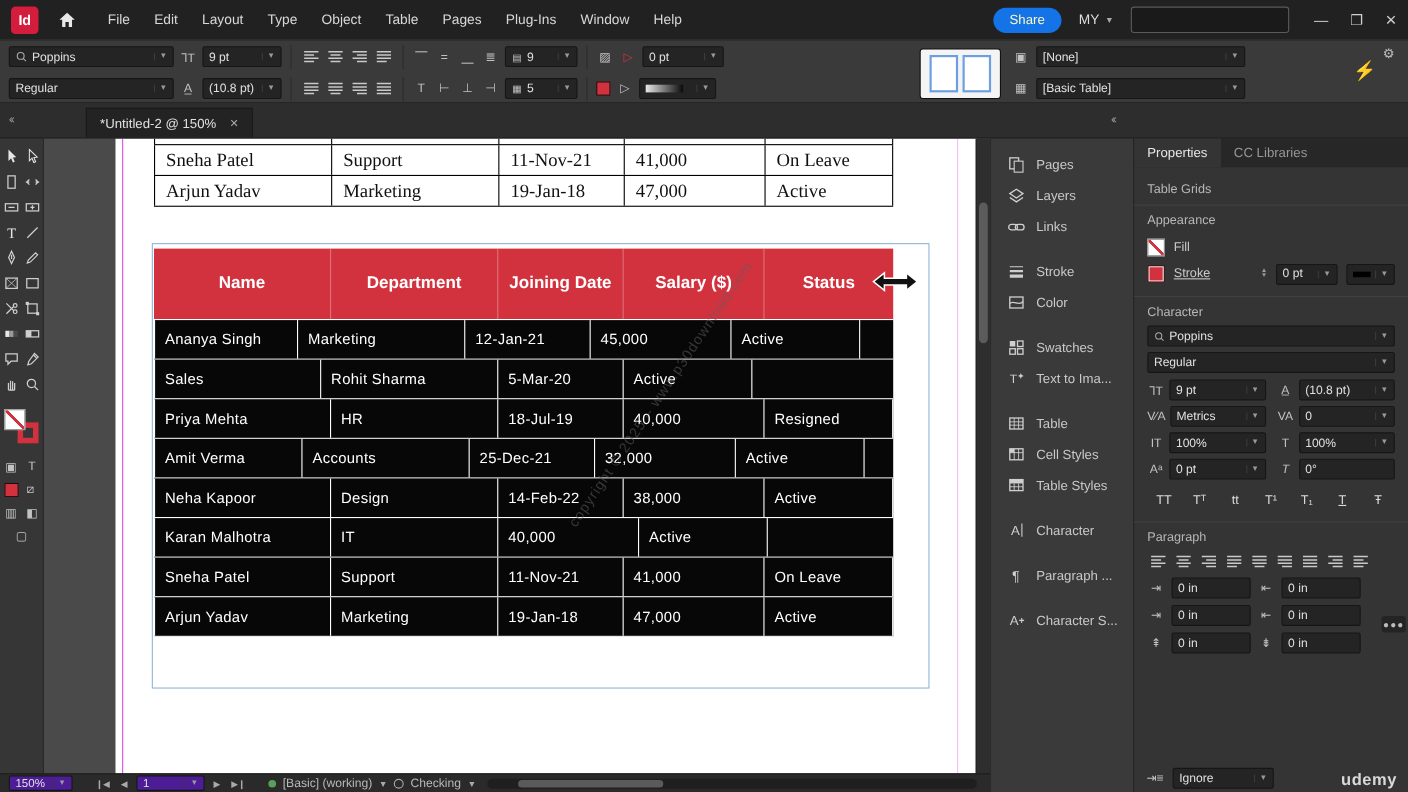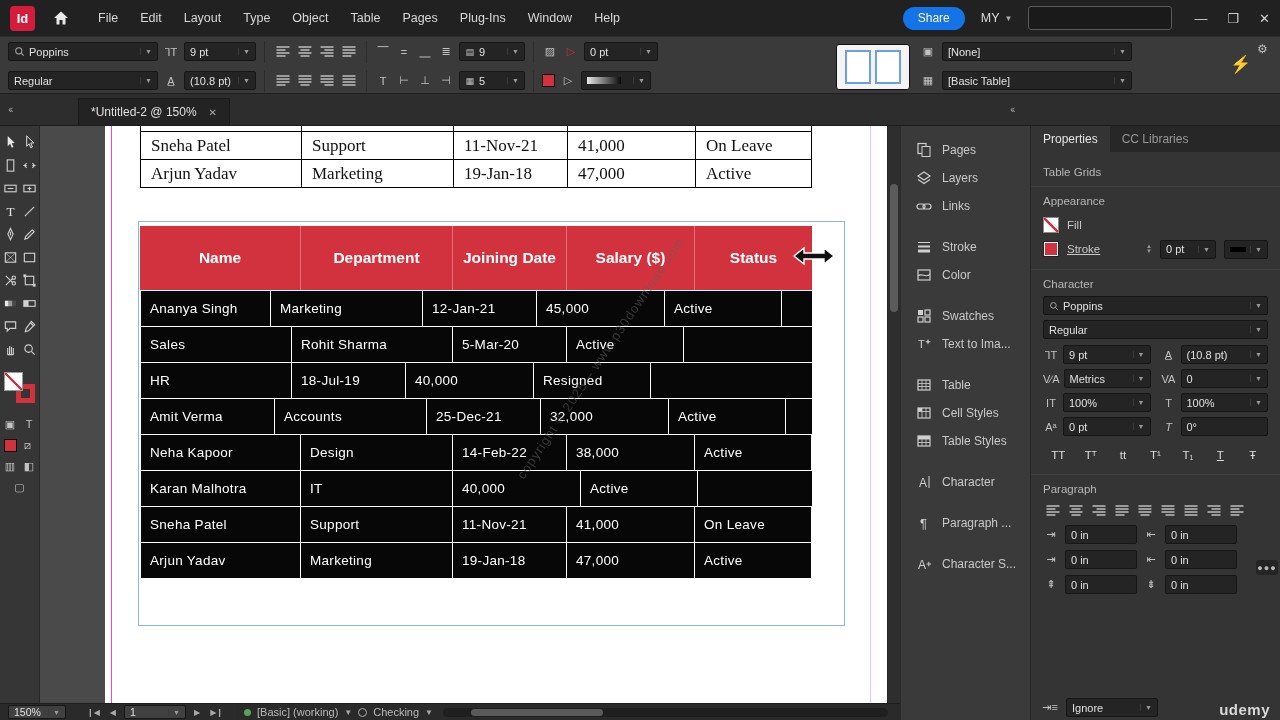--- a/index.html
+++ b/index.html
@@ -127,21 +127,21 @@
   .align-row{display:flex;gap:4px;margin-top:4px;}
   .abtn{width:19px;height:18px;display:flex;align-items:center;justify-content:center;background:none;border:none;padding:0;}
   .ind-row{display:flex;align-items:center;gap:6px;margin-top:6px;}
   .ind-row .combo{width:72px;}
   .ignore-row{position:absolute;left:1042px;bottom:3px;display:flex;align-items:center;gap:8px;}
   .ignore-row .combo{width:92px;}
 
   
   .status{position:absolute;left:0;bottom:0;width:900px;height:17px;background:#2a2a2a;border-top:1px solid #1d1d1d;
           display:flex;align-items:center;gap:6px;padding:0 8px;box-sizing:border-box;font-size:11px;color:#b9b9b9;z-index:6;}
-  .status .combo{height:14px;font-size:10.5px;background:#404040;}
+  .status .combo{height:14px;font-size:10.5px;background:#4c1d95;}
   .navbtn{background:none;border:none;color:#a9a9a9;font-size:8px;padding:0 2px;}
   .dot{width:7px;height:7px;border-radius:50%;background:#58a158;}
   .ring{width:9px;height:9px;border-radius:50%;border:1.5px solid #a9a9a9;box-sizing:border-box;}
   .hscroll{flex:1;height:9px;background:#1f1f1f;border-radius:5px;position:relative;margin:0 4px;}
   .hthumb{position:absolute;left:28px;width:132px;top:1px;bottom:1px;background:#5a5a5a;border-radius:4px;}
   .brand{position:absolute;right:10px;bottom:2px;font-size:15px;font-weight:bold;color:#d9d9d9;z-index:7;letter-spacing:.5px;}
 </style>
 </head>
 <body>
 
@@ -521,20 +521,21 @@
             <div class="sc" style="width: 128px;">45,000</div>
             <div class="sc" style="width: 117px;">Active</div>
           </div>
           <div class="srow">
             <div class="sc" style="width: 152px;">Sales</div>
             <div class="sc" style="width: 161px;">Rohit Sharma</div>
             <div class="sc" style="width: 114px;">5-Mar-20</div>
             <div class="sc" style="width: 117px;">Active</div>
           </div>
           <div class="srow">
+            <div class="sc" style="width: 161px;">Priya Mehta</div>
             <div class="sc" style="width: 152px;">HR</div>
             <div class="sc" style="width: 114px;">18-Jul-19</div>
             <div class="sc" style="width: 128px;">40,000</div>
             <div class="sc" style="width: 117px;">Resigned</div>
           </div>
           <div class="srow">
             <div class="sc" style="width: 135px;">Amit Verma</div>
             <div class="sc" style="width: 152px;">Accounts</div>
             <div class="sc" style="width: 114px;">25-Dec-21</div>
             <div class="sc" style="width: 128px;">32,000</div>

